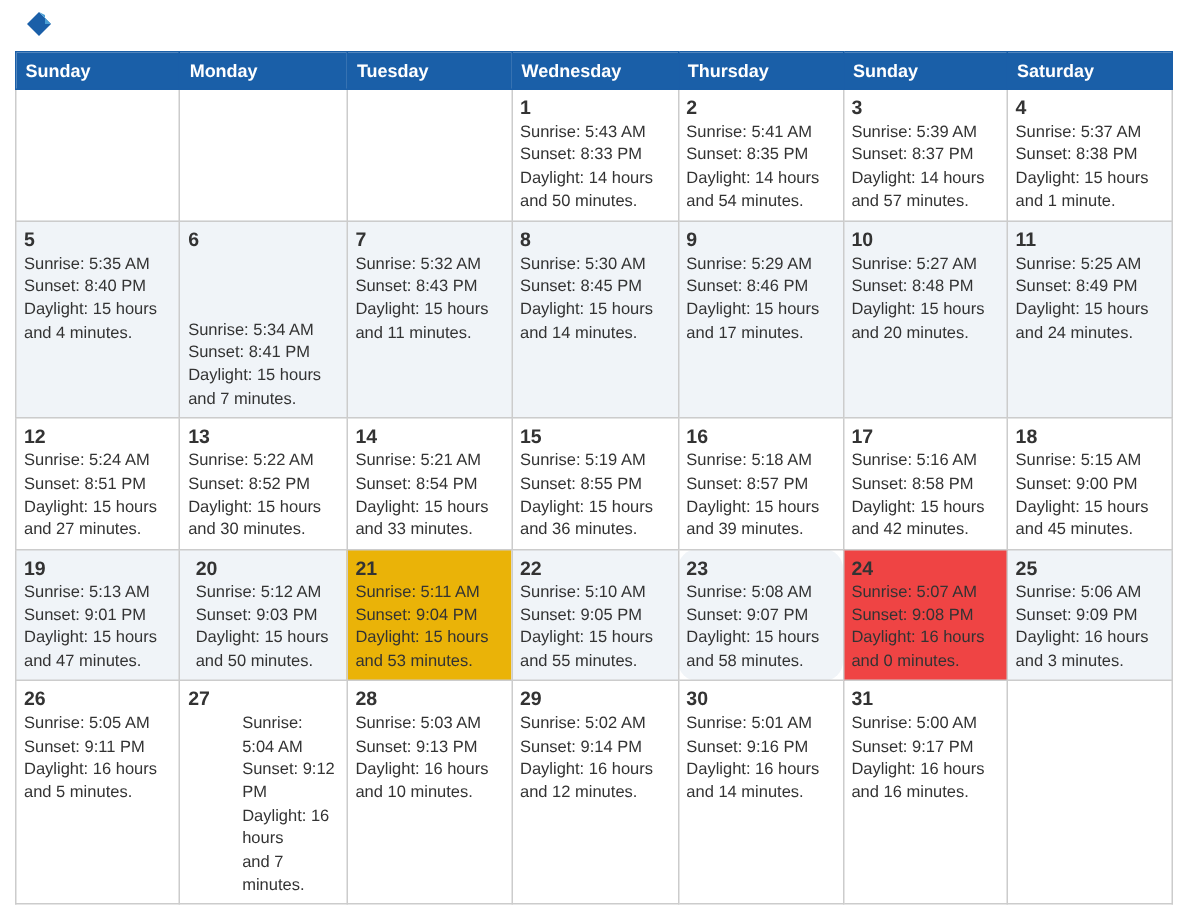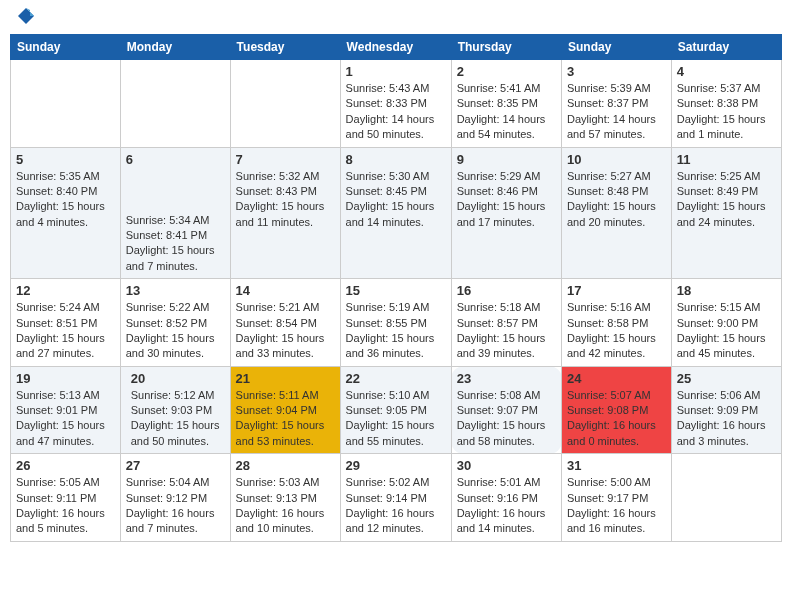--- a/index.html
+++ b/index.html
@@ -317,21 +317,21 @@
       <tr>
         <td>
           <div class="day-number">26</div>
           <div class="day-info" style="white-space: pre-line;">Sunrise: 5:05 AM
 Sunset: 9:11 PM
 Daylight: 16 hours
 and 5 minutes.</div>
         </td>
         <td>
           <div class="day-number">27</div>
-          <div class="day-info" style="white-space: pre-line;">Sunrise: 5:04 AM
+          <div class="day-info" style="white-space: pre-line; margin-left: 36px;">Sunrise: 5:04 AM
 Sunset: 9:12 PM
 Daylight: 16 hours
 and 7 minutes.</div>
         </td>
         <td>
           <div class="day-number">28</div>
           <div class="day-info" style="white-space: pre-line;">Sunrise: 5:03 AM
 Sunset: 9:13 PM
 Daylight: 16 hours
 and 10 minutes.</div>

